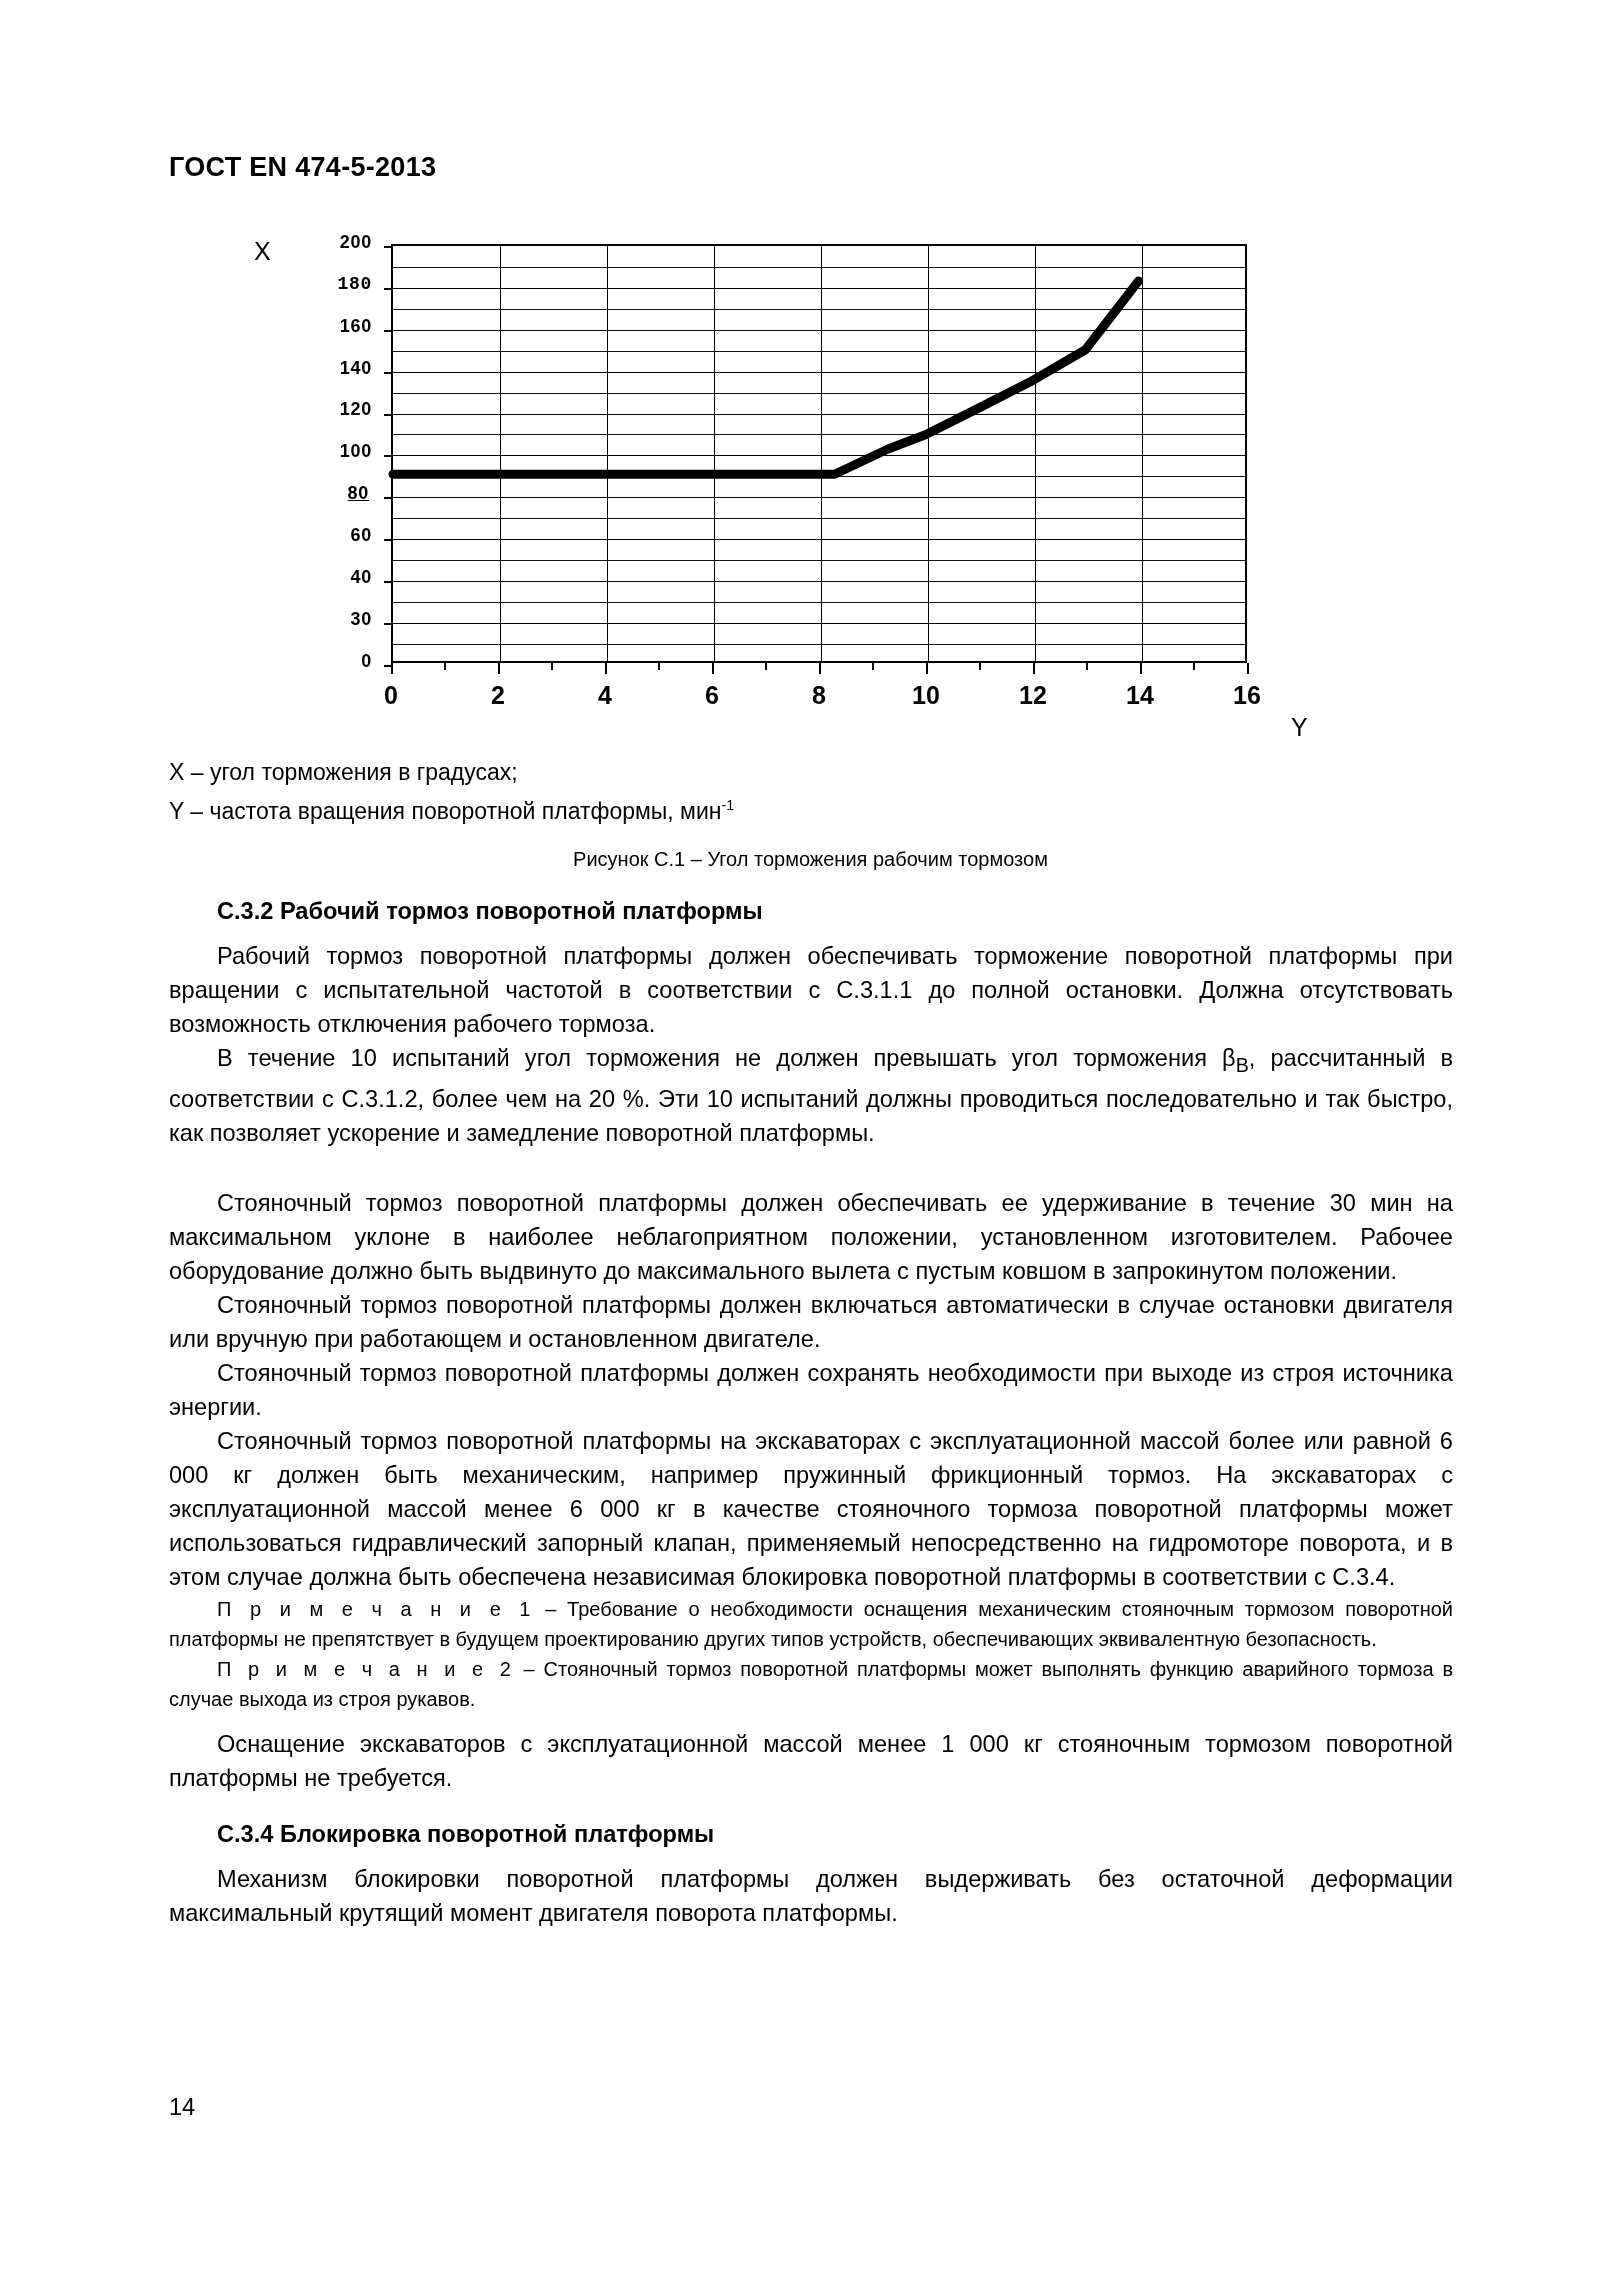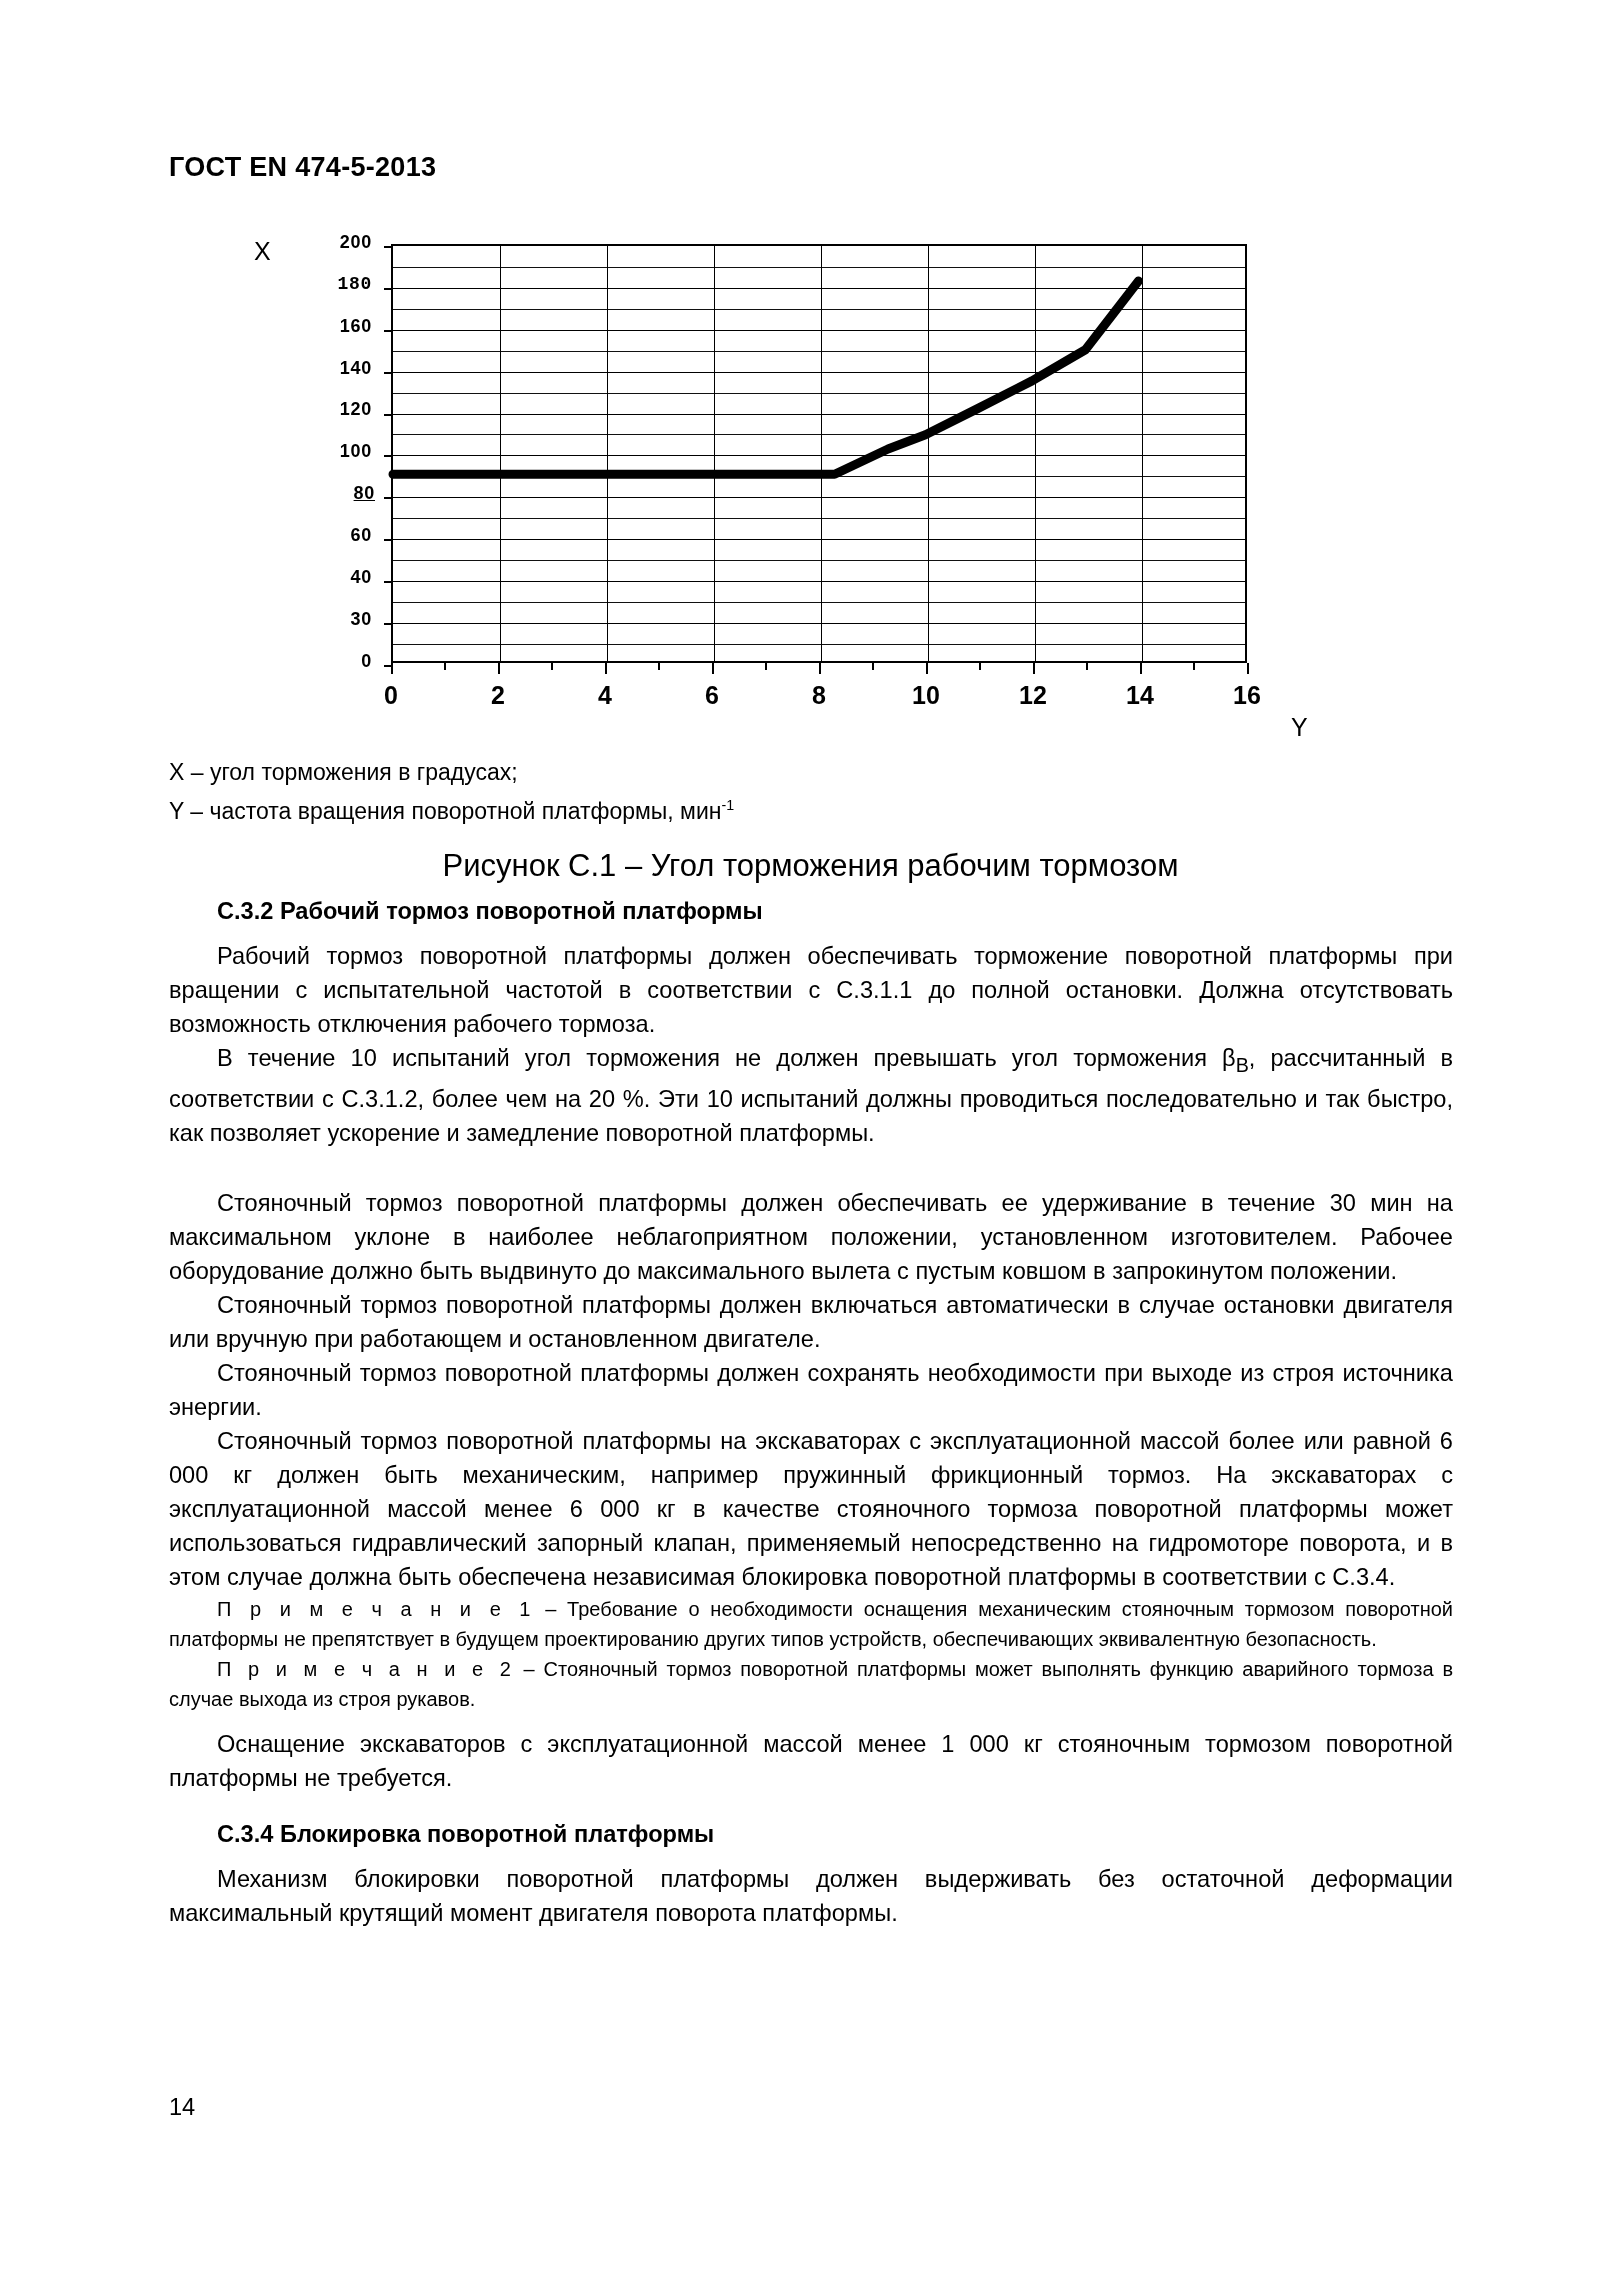--- a/index.html
+++ b/index.html
@@ -146,21 +146,21 @@
   }
   .fig-legend div { white-space: nowrap; }
   sup.sup { font-size: 0.62em; vertical-align: super; }
 
   .fig-caption {
     position: absolute;
     left: 0;
     top: 622px;
     width: 1283px;
     text-align: center;
-    font-size: 31px;
+    font-size: 20px;
   }
 
   
   .body {
     position: absolute;
     left: 169px;
     top: 896px;
     width: 1284px;
   }
   h3.sec {
@@ -213,21 +213,21 @@
 
       <div class="axis-label-x">X</div>
       <div class="axis-label-y">Y</div>
 
       <div class="ytick" style="left:131px; top:5.9px;">200</div>
       <div class="ytick" style="left:131px; top:48px;font-family:Liberation Mono, monospace;">180</div>
       <div class="ytick" style="left:131px; top:90px;">160</div>
       <div class="ytick" style="left:131px; top:132px;">140</div>
       <div class="ytick" style="left:131px; top:173px;">120</div>
       <div class="ytick" style="left:131px; top:215px;">100</div>
-      <div class="ytick" style="left:134px; top:257px;text-decoration:underline;">80</div>
+      <div class="ytick" style="left:128px; top:257px;text-decoration:underline;">80</div>
       <div class="ytick" style="left:131px; top:299px;text-align:right;">60</div>
       <div class="ytick" style="left:131px; top:341px;">40</div>
       <div class="ytick" style="left:131px; top:383px;">30</div>
       <div class="ytick" style="left:131px; top:425px;">0</div>
 
       <div class="plot">
 
         <div class="gl-h minor" style="top:21px;"></div>
         <div class="gl-h" style="top:42px;"></div>
         <div class="gl-h minor" style="top:63px;"></div>

